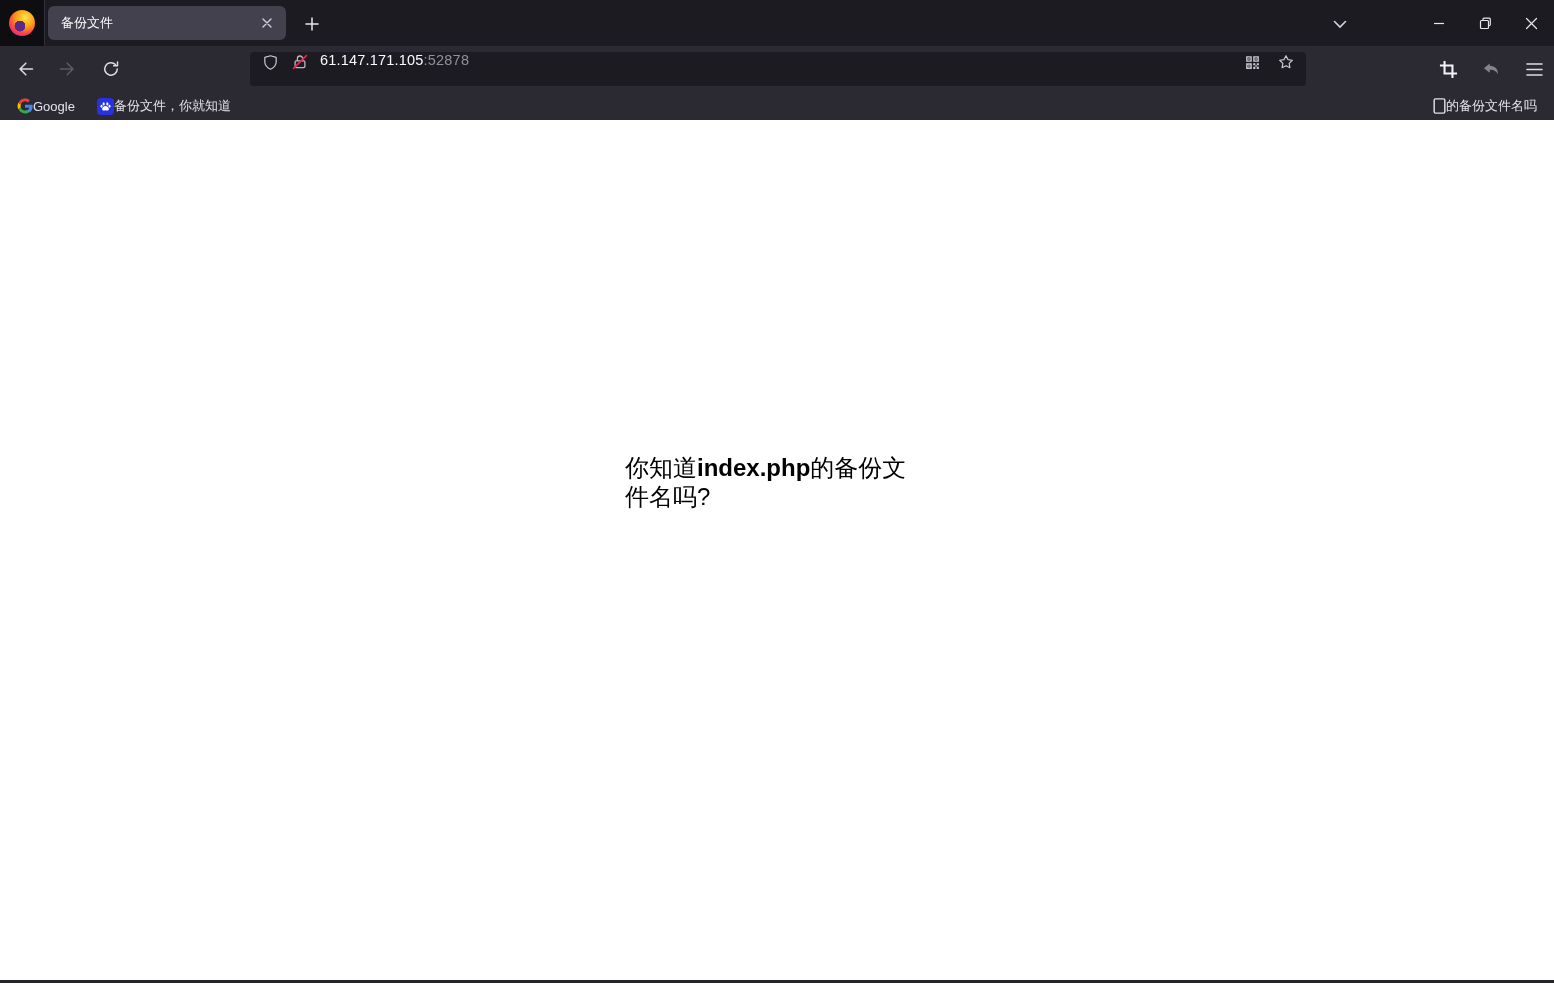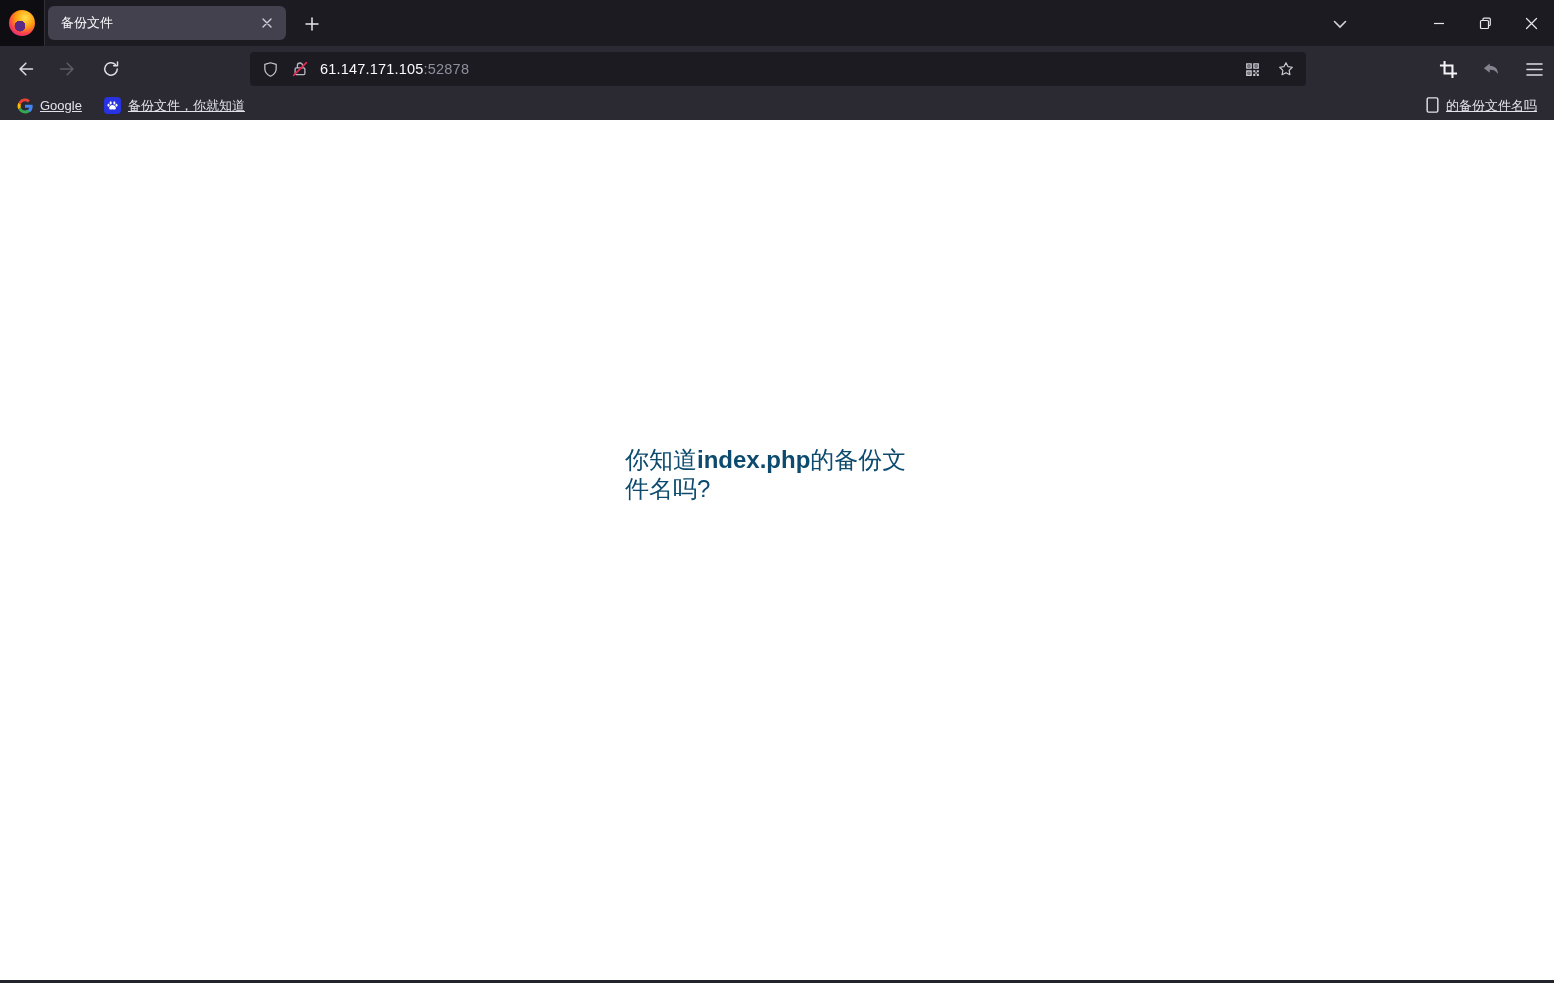--- a/index.html
+++ b/index.html
@@ -25,45 +25,45 @@
   .list-tabs-btn { position:absolute; left:1326px; top:11px; width:28px; height:26px; color:#d4d4dc; }
   .win-controls { position:absolute; right:0; top:0; height:46px; display:flex; }
   .win-btn { width:46px; height:46px; display:flex; align-items:center; justify-content:center; color:#e6e6ec; background:none; border:none; cursor:pointer; }
 
   
   .nav-toolbar { position:absolute; top:46px; left:0; right:0; height:46px; background:#2b2a33; }
   .nav-left { position:absolute; left:14px; top:0; height:46px; display:flex; align-items:center; gap:21px; }
   .nav-btn { width:22px; height:22px; color:#dcdce4; }
   .nav-btn.disabled { color:#5c5b66; cursor:default; }
   .addressbar { position:absolute; left:250px; top:6px; width:1056px; height:34px; background:#1c1b22;
-                border-radius:4px; display:flex; align-items:center; padding:0 10px; }
+                border-radius:4px; display:flex; align-items:flex-start; padding:0 10px; }
   .ab-icon { width:20px; height:20px; display:flex; align-items:center; justify-content:center; color:#c9c9d2; }
   .lock-wrap { margin-left:10px; position:relative; }
   .url-text { margin-left:10px; font-size:14.5px; color:#fbfbfe; letter-spacing:.2px; }
   .url-port { color:#8f8f9d; }
   .ab-spacer { flex:1; }
   .ab-right { display:flex; align-items:center; gap:14px; }
   .toolbar-right { position:absolute; right:10px; top:0; height:46px; display:flex; align-items:center; gap:23px; }
   .tb-icon { width:20px; height:20px; }
   .crop-c { color:#f4f4f7; }
   .undo-c { color:#84838e; }
   .menu-c { color:#dcdce4; }
 
   
   .bookmarks-bar { position:absolute; top:92px; left:0; right:0; height:28px; background:#2b2a33;
                    display:flex; align-items:center; padding:0 13px; font-size:13px; color:#e2e2e8; }
-  .bm-item { display:flex; align-items:flex-start; gap:7px; padding:2px 4px; border-radius:3px; cursor:pointer; white-space:nowrap;text-decoration:underline; }
+  .bm-item { display:flex; align-items:center; gap:0; padding:2px 4px; border-radius:3px; cursor:pointer; white-space:nowrap; }
   .bm-item + .bm-item { margin-left:14px; }
   .bm-spacer { flex:1; }
   .baidu-ic { width:17px; height:17px; border-radius:4px; background:#2932e1; display:flex; align-items:center; justify-content:center; }
 
   
   .content { position:absolute; top:120px; left:0; right:0; bottom:0; background:#ffffff; }
-  .heading { position:absolute; left:625px; top:325px; width:300px;
-             font-size:24px; line-height:29px; color:#0c4a6e; font-weight:400; }
+  .heading { position:absolute; left:625px; top:333px; width:300px;
+             font-size:24px; line-height:29px; color:#000000; font-weight:400; }
   .heading b { font-weight:700; }
   .bottom-border { position:absolute; left:0; right:0; bottom:3px; height:3px; background:#23232c; }
 
   svg { display:block; }
 </style>
 </head>
 <body>
 
 <div class="window">
 

